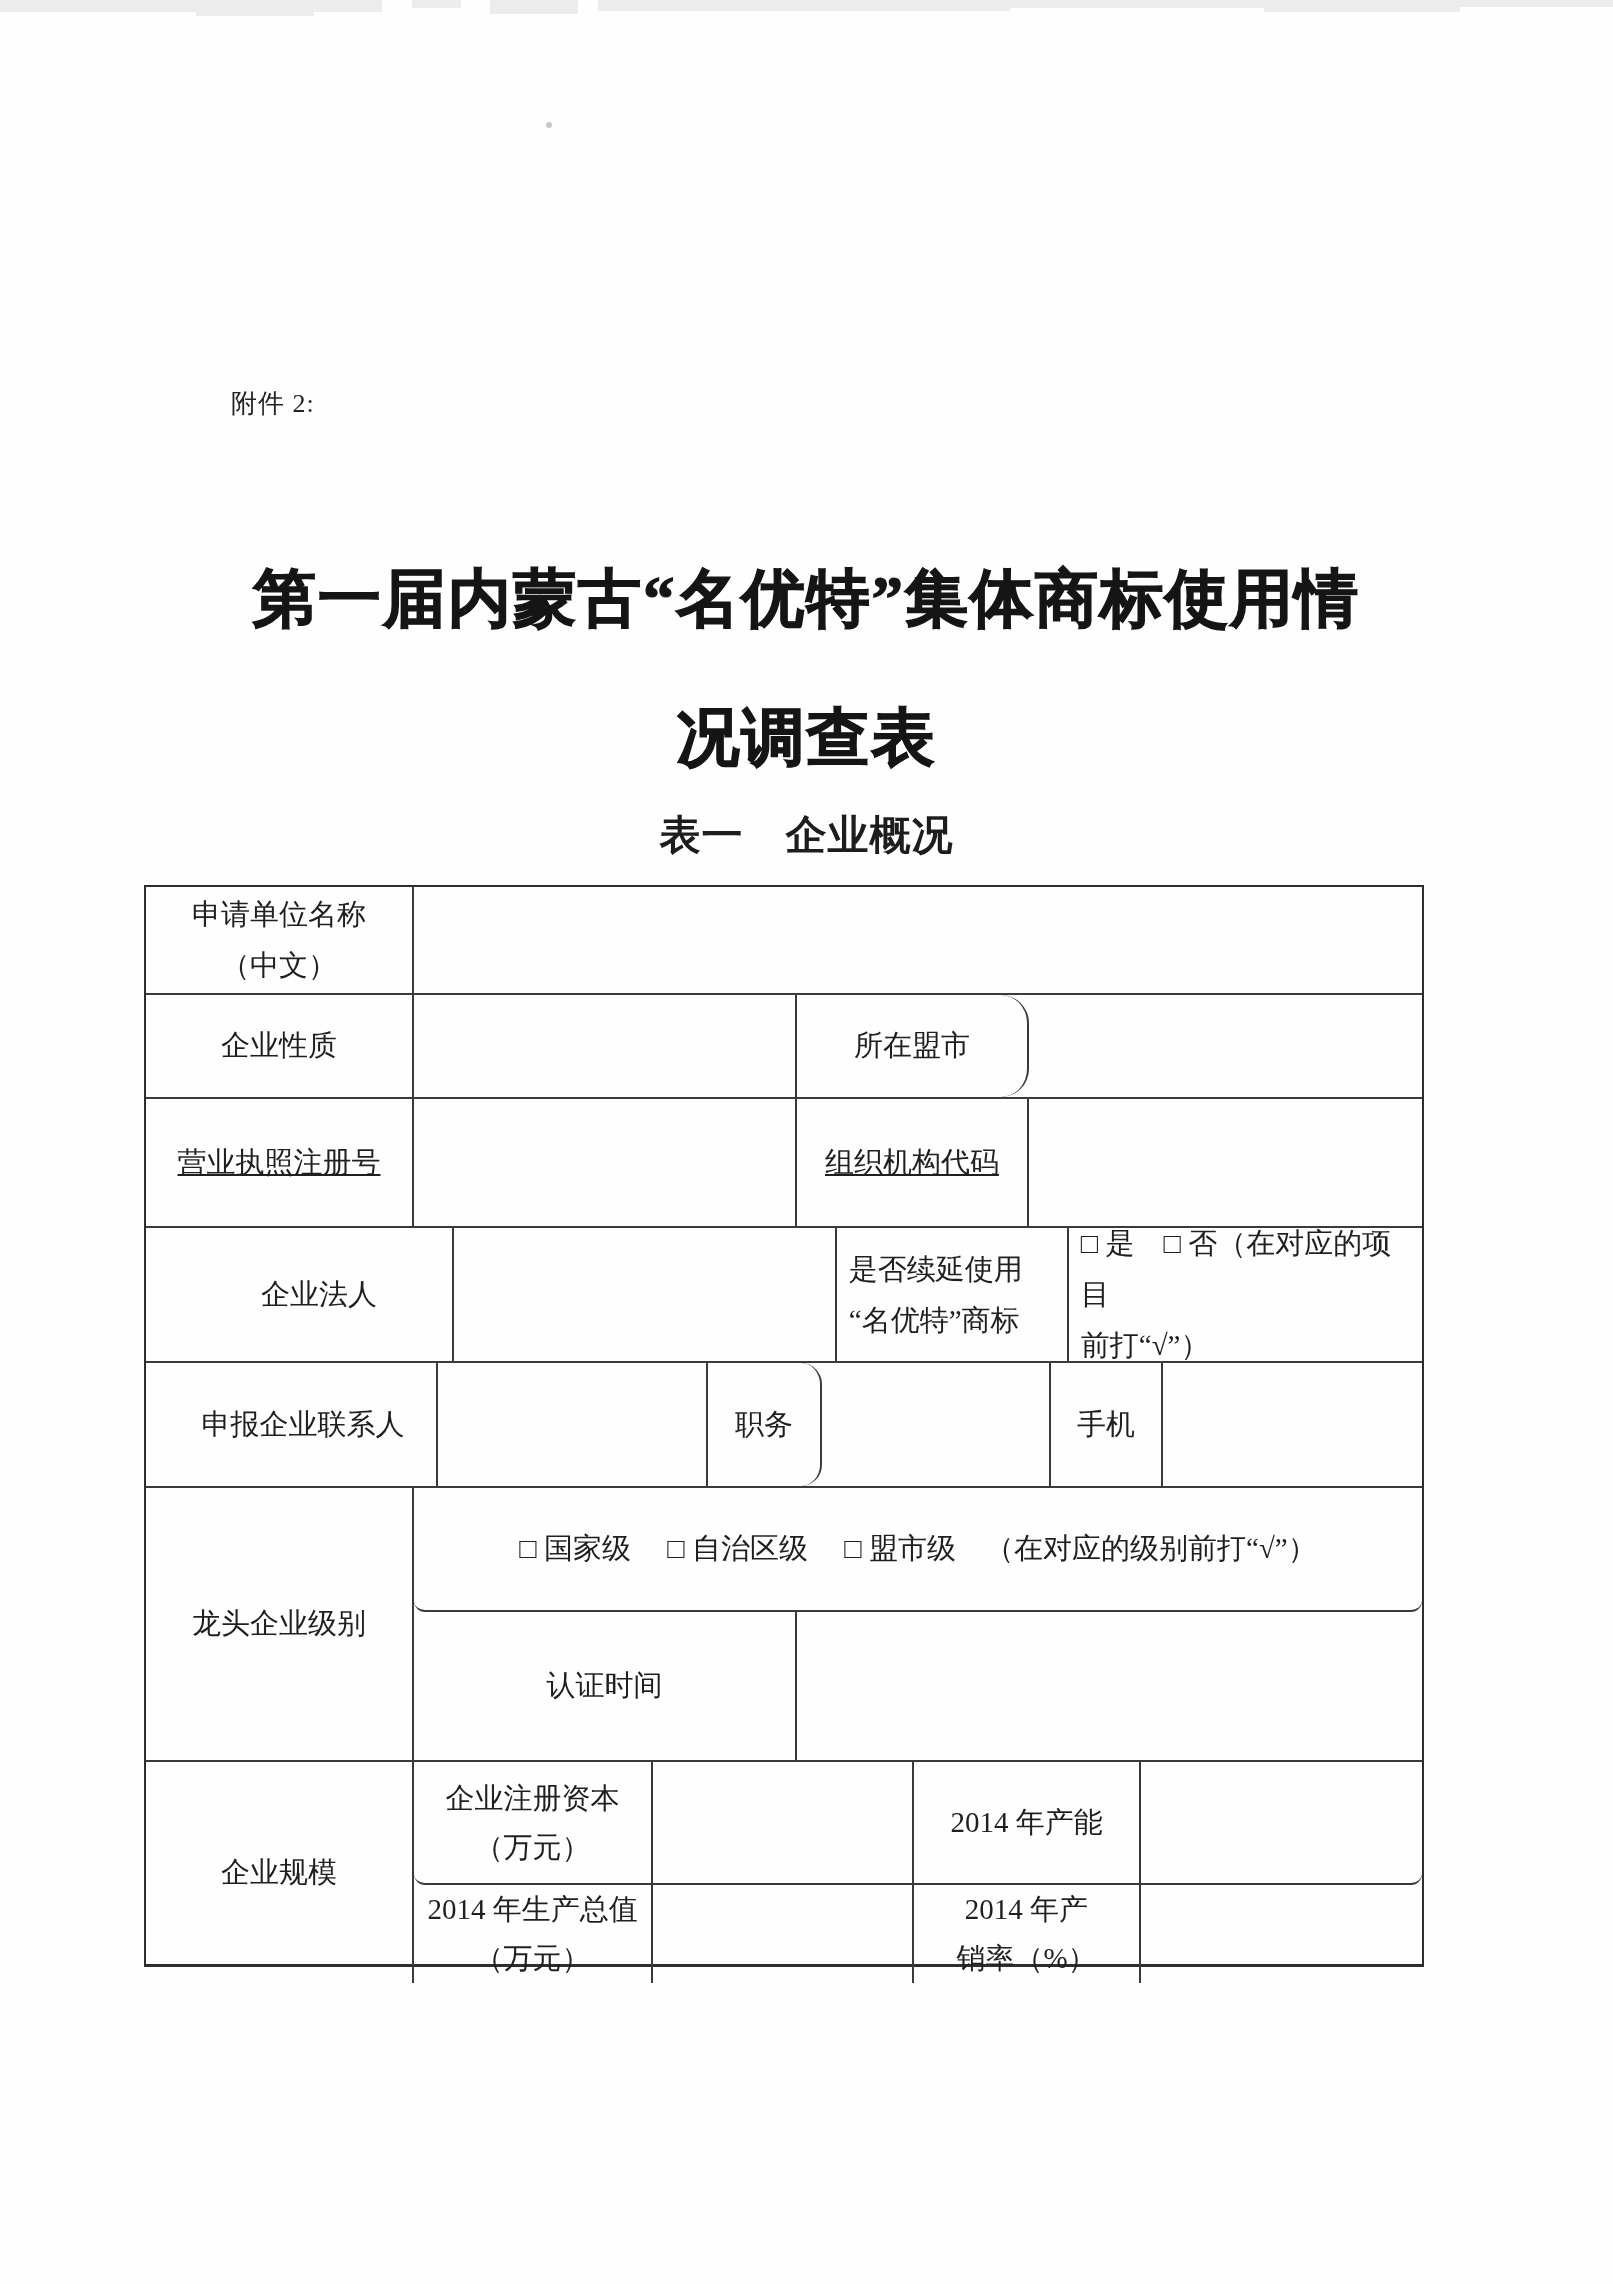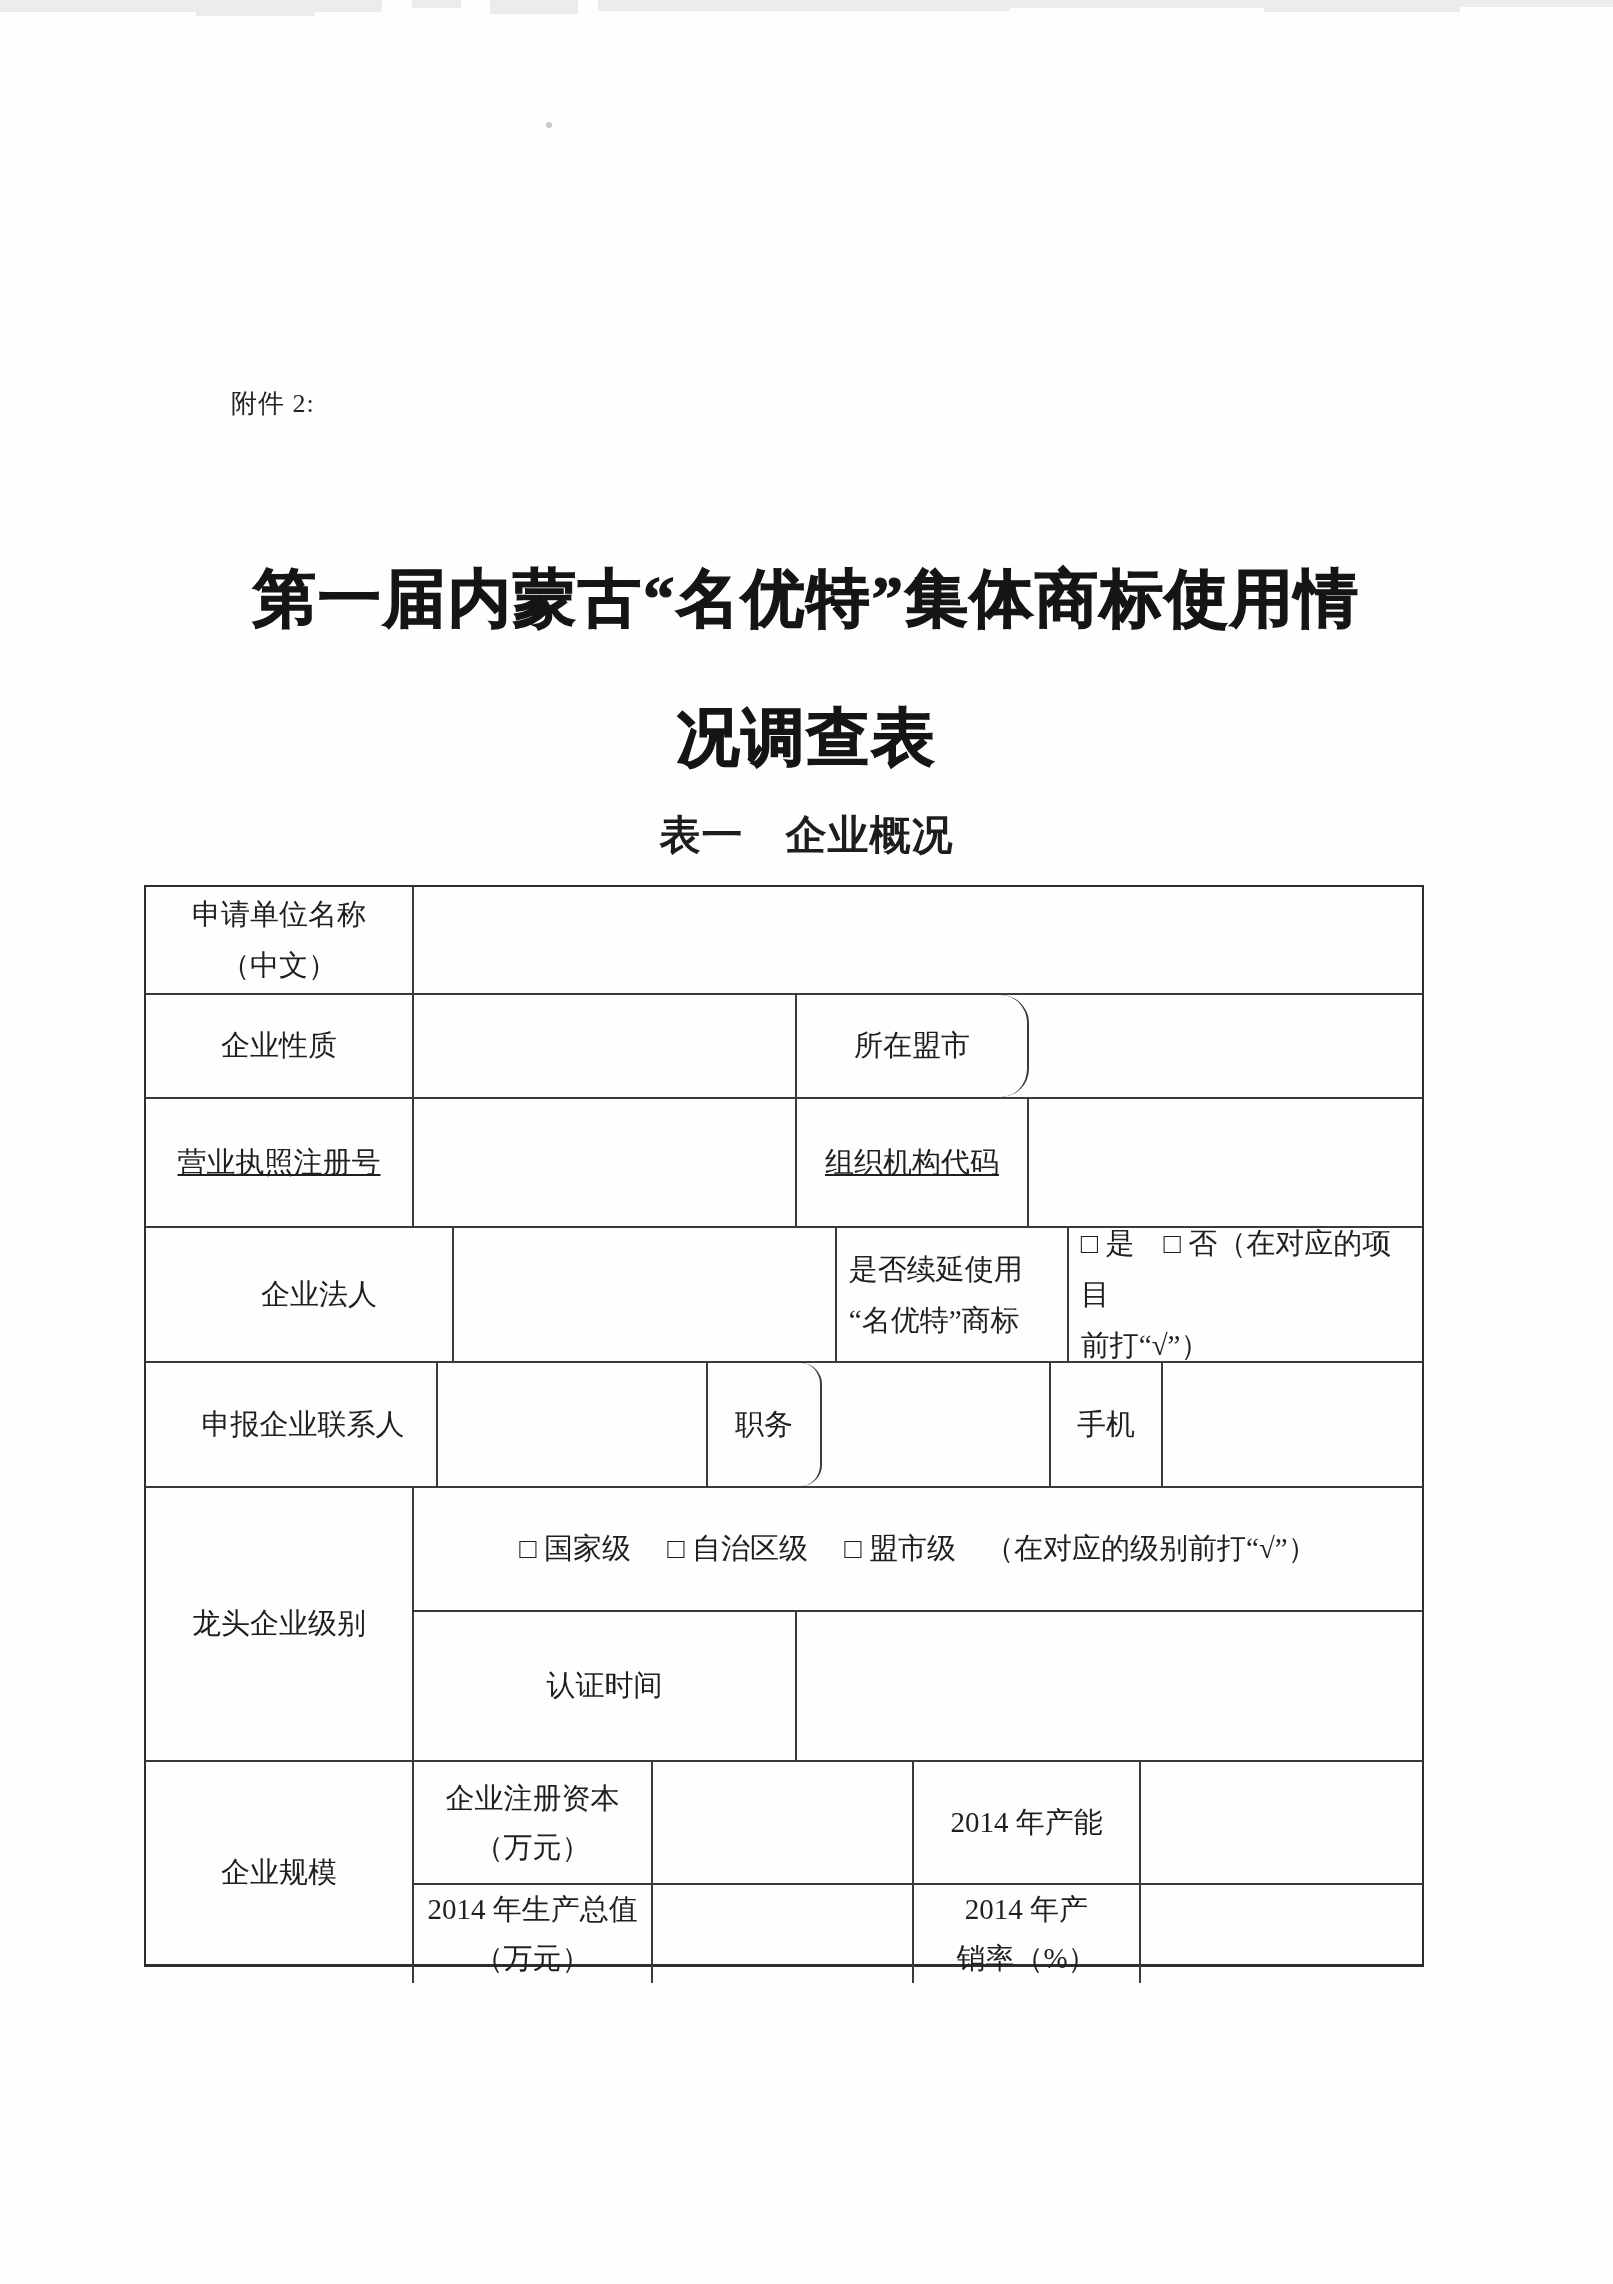--- a/index.html
+++ b/index.html
@@ -48,21 +48,21 @@
   .c{
     box-sizing:border-box;border-right:2px solid #3a3a3a;
     display:flex;align-items:center;justify-content:center;
     text-align:center;flex:0 0 auto;
   }
   .c:last-child{border-right:none;}
   .grow{flex:1 1 auto;}
   .ml{white-space:pre-line;line-height:51px;}
   .left{justify-content:flex-start;text-align:left;padding-left:11.8px;padding-right:5.9px;}
   .subcol{display:flex;flex-direction:column;box-sizing:border-box;flex:1 1 auto;border-right:none;padding:0;}
-  .subrow{display:flex;box-sizing:border-box;border-bottom:2px solid #3a3a3a;flex:0 0 auto;}
+  .subrow{display:flex;box-sizing:border-box;border-bottom:2px solid #3a3a3a;flex:0 0 auto;border-radius:11px;}
   .subrow:last-child{border-bottom:none;flex:1 1 auto;}
 </style>
 </head>
 <body>
 
 <div class="page">
 
   <div class="scan-band">
     <span style="left:0;width:382px;height:11.8px;"></span>
     <span style="left:196px;width:118px;height:15.7px;"></span>

